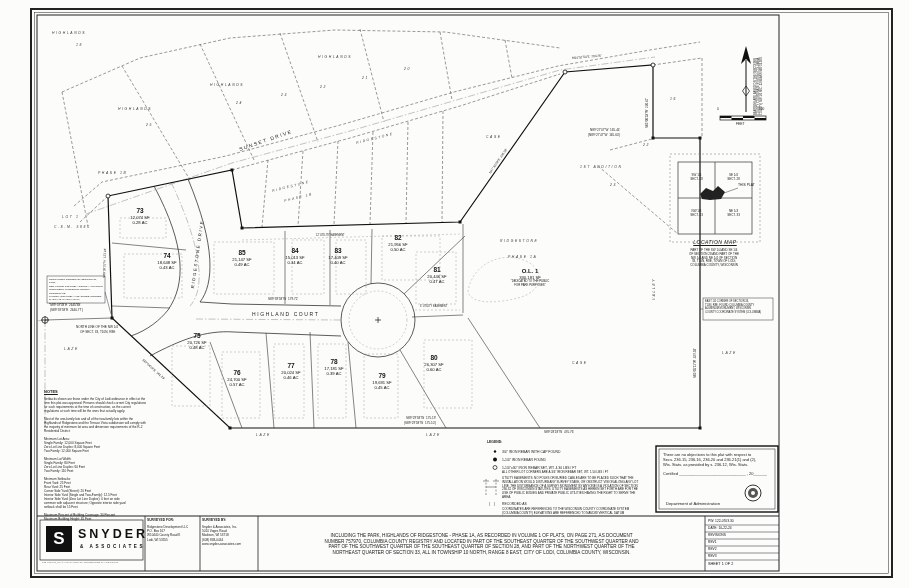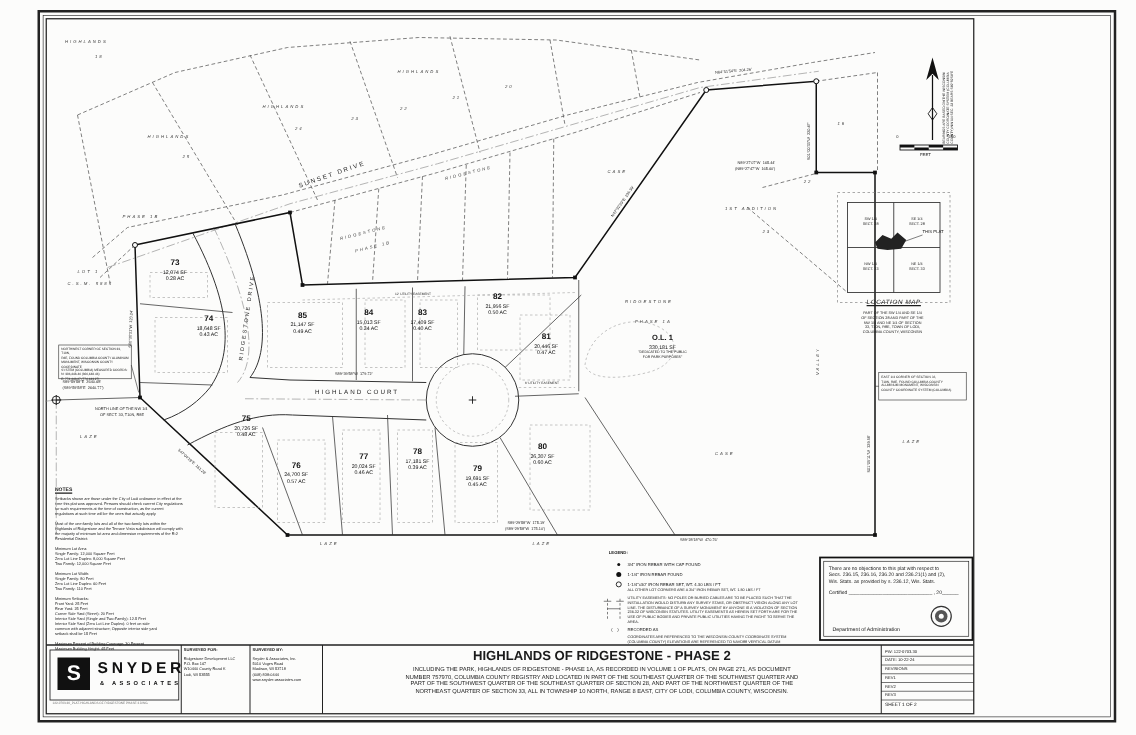--- a/index.html
+++ b/index.html
@@ -402,21 +402,20 @@
 P.O. Box 167
 W10440 County Road K
 Lodi, WI 53555</div>
 <div class="t" style="left:202px;top:519px;font-size:3.3px;font-weight:bold">SURVEYED BY:</div>
 <div class="tb-line" style="left:202px;top:525px;width:54px">Snyder &amp; Associates, Inc.
 5010 Voges Road
 Madison, WI 53718
 (608) 838-0444
 www.snyder-associates.com</div>
 
-<div class="t" style="left:260px;top:519px;width:443px;text-align:center;font-size:10.5px;font-weight:bold">HIGHLANDS OF RIDGESTONE - PHASE 2</div>
 <div class="t pre" style="left:260px;top:533px;width:443px;text-align:center;font-size:4.6px;line-height:1.25">INCLUDING THE PARK, HIGHLANDS OF RIDGESTONE - PHASE 1A, AS RECORDED IN VOLUME 1 OF PLATS, ON PAGE 271, AS DOCUMENT
 NUMBER 757970, COLUMBIA COUNTY REGISTRY AND LOCATED IN PART OF THE SOUTHEAST QUARTER OF THE SOUTHWEST QUARTER AND
 PART OF THE SOUTHWEST QUARTER OF THE SOUTHEAST QUARTER OF SECTION 28, AND PART OF THE NORTHWEST QUARTER OF THE
 NORTHEAST QUARTER OF SECTION 33, ALL IN TOWNSHIP 10 NORTH, RANGE 8 EAST, CITY OF LODI, COLUMBIA COUNTY, WISCONSIN.</div>
 
 <div class="info-row" style="left:708px;top:518.5px">PW: 122-0703.30</div>
 <div class="info-row" style="left:708px;top:525.5px">DATE: 10-22-24</div>
 <div class="info-row" style="left:708px;top:532.5px">REVISIONS</div>
 <div class="info-row" style="left:708px;top:539.5px">REV1</div>
 <div class="info-row" style="left:708px;top:546.5px">REV2</div>

